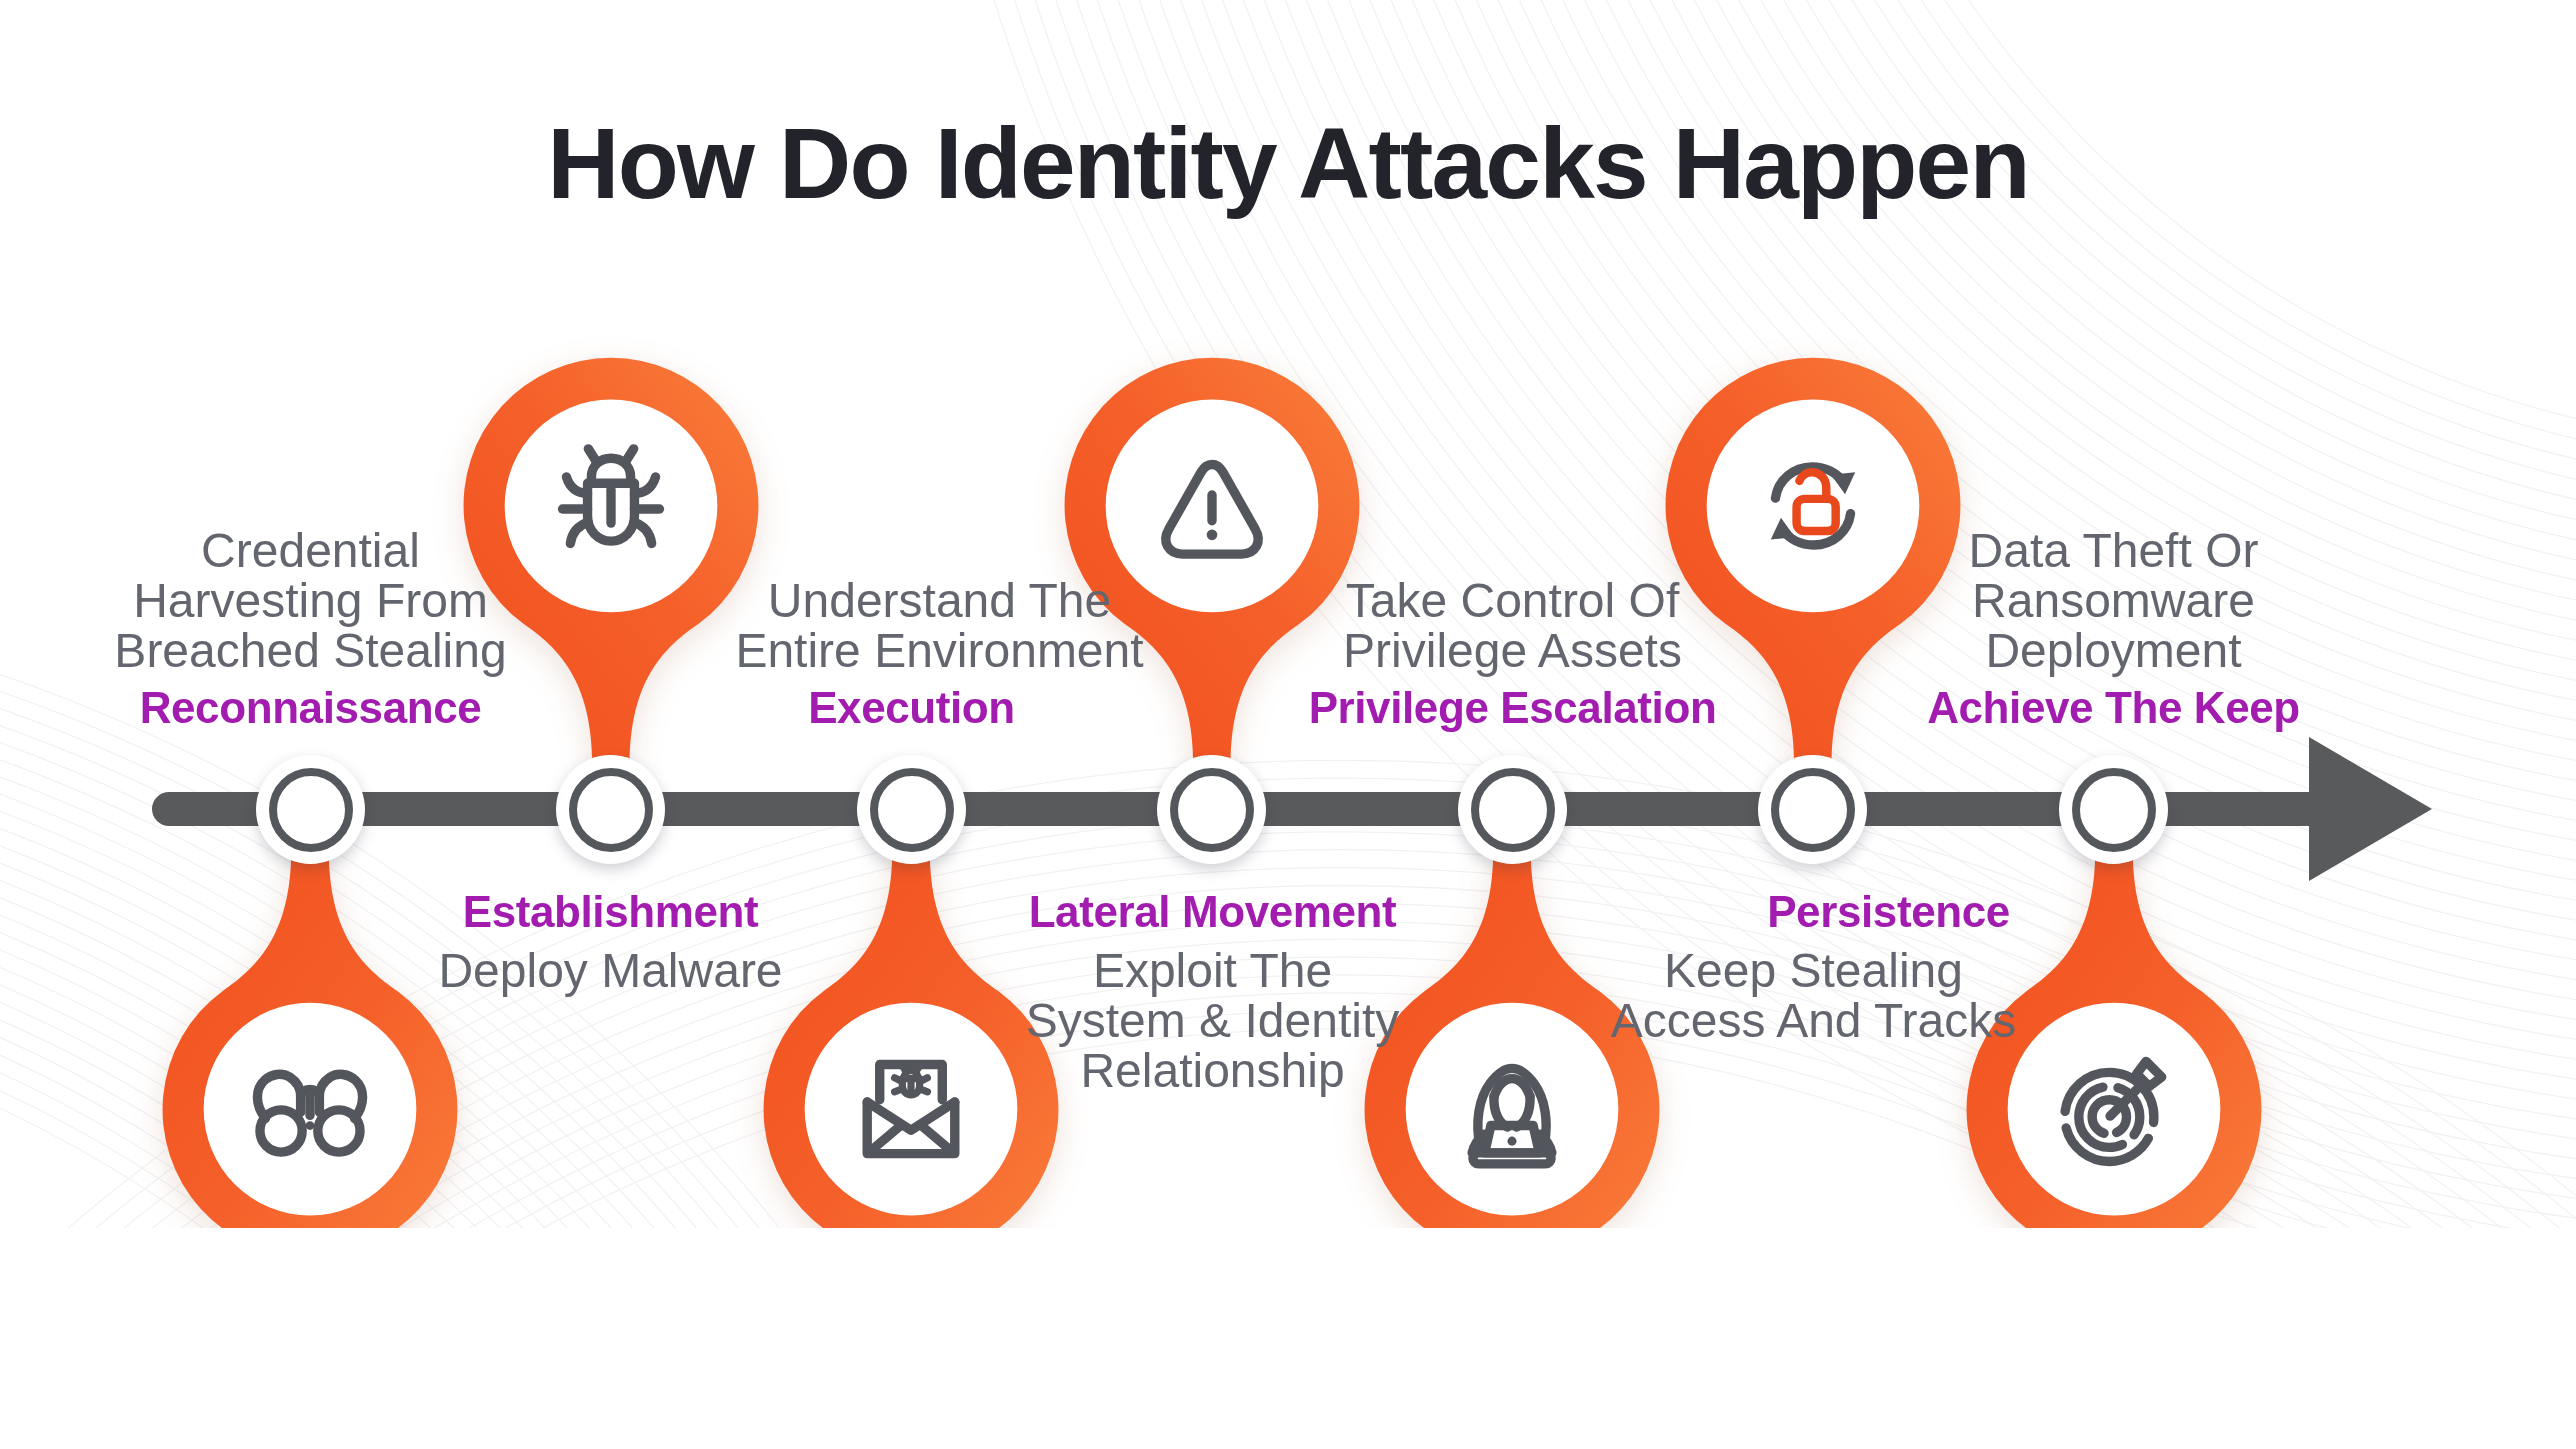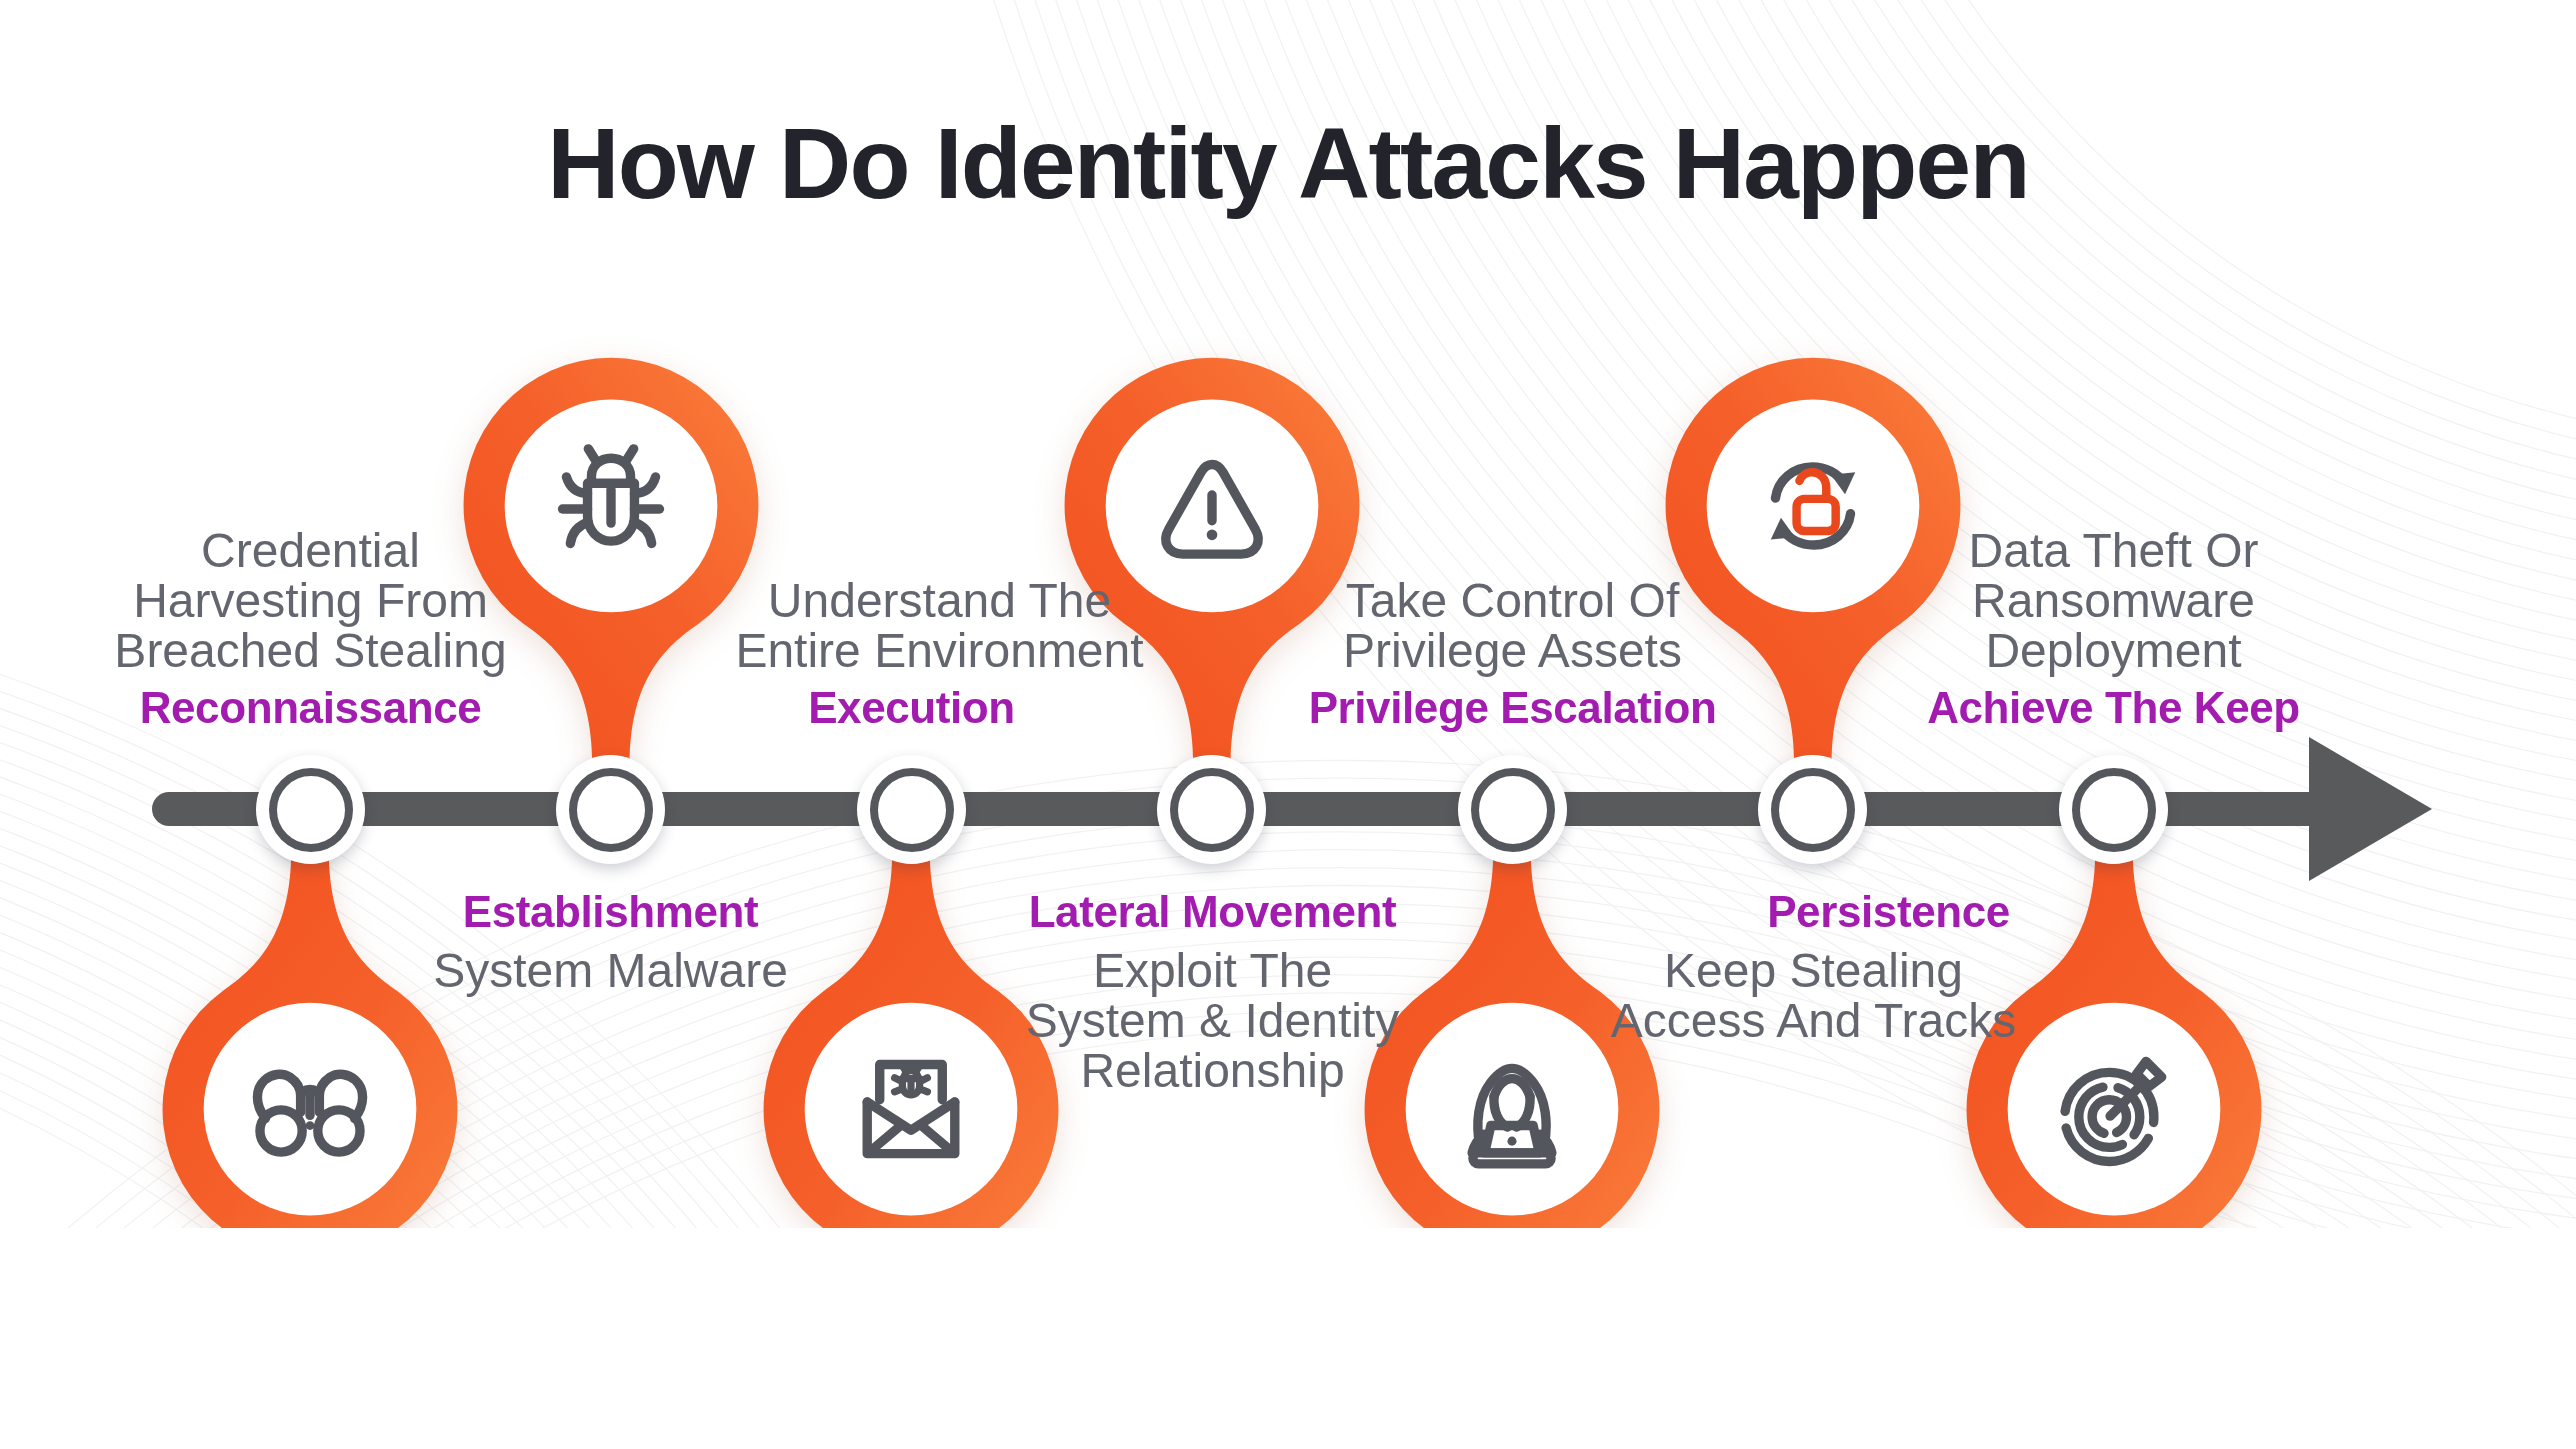--- a/index.html
+++ b/index.html
@@ -277,21 +277,21 @@
 
   <div class="stage-desc" style="left:60px;top:526px">
     <span class="desc-line">Credential</span>
     <span class="desc-line">Harvesting From</span>
     <span class="desc-line">Breached Stealing</span>
   </div>
   <div class="stage-name" style="left:60px;top:683px">Reconnaissance</div>
 
   <div class="stage-name" style="left:360px;top:887px">Establishment</div>
   <div class="stage-desc" style="left:360px;top:946px">
-    <span class="desc-line">System Malware</span>
+    <span class="desc-line">Deploy Malware</span>
   </div>
 
   <div class="stage-desc" style="left:689px;top:576px">
     <span class="desc-line">Understand The</span>
     <span class="desc-line">Entire Environment</span>
   </div>
   <div class="stage-name" style="left:661px;top:683px">Execution</div>
 
   <div class="stage-name" style="left:962px;top:887px">Lateral Movement</div>
   <div class="stage-desc" style="left:962px;top:946px">

